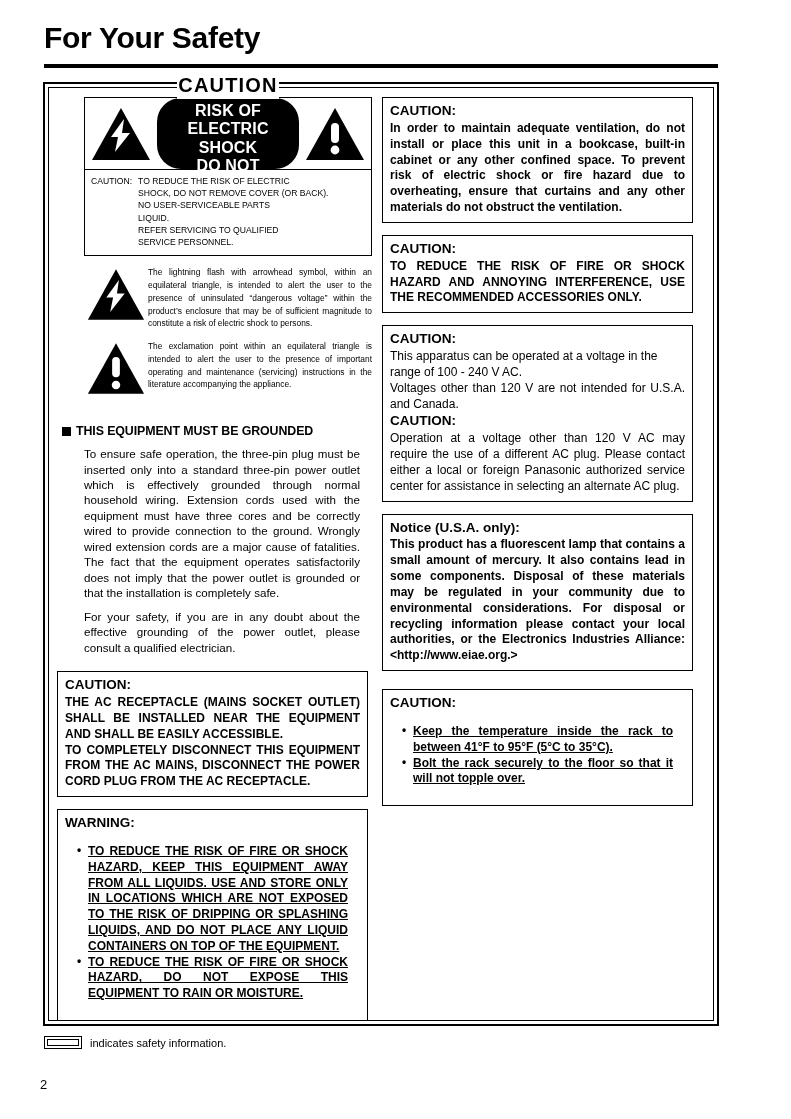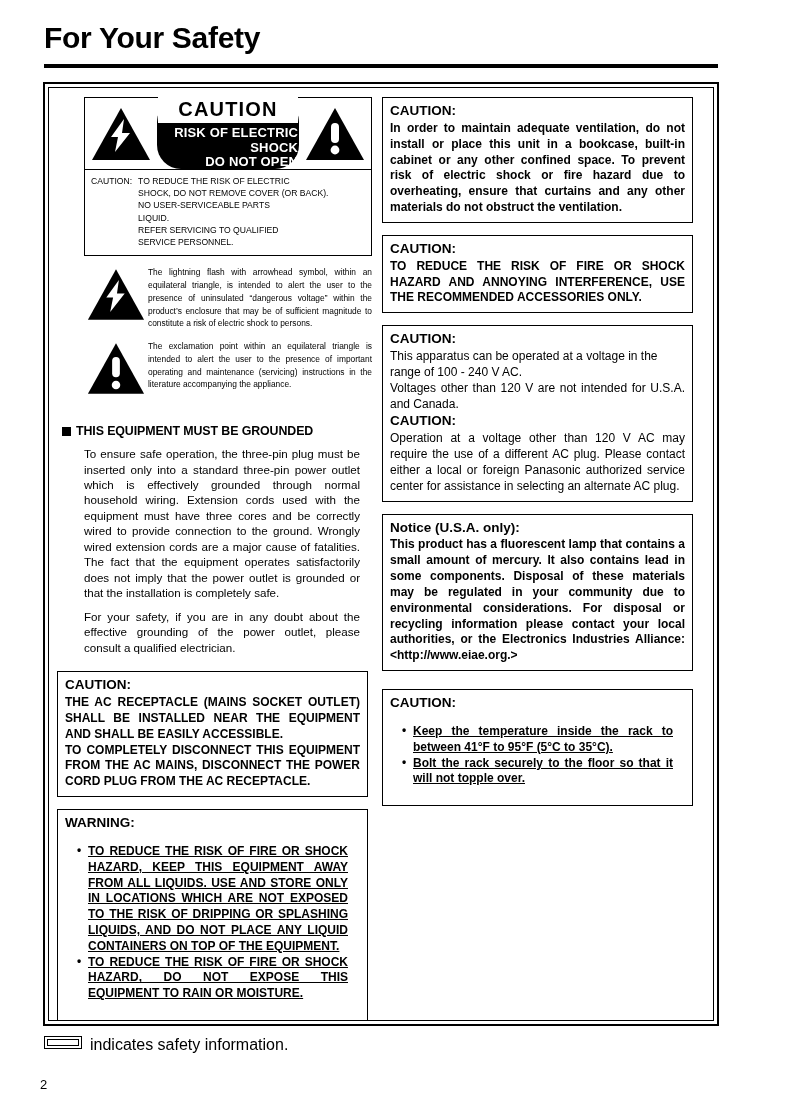--- a/index.html
+++ b/index.html
@@ -102,37 +102,37 @@
     display: flex;
     align-items: center;
     justify-content: center;
   }
   .sym-caution-cell {
     flex: 1;
     background: #000;
     display: flex;
     flex-direction: column;
     justify-content: center;
-    padding: 3px 1px;
+    padding: 3px 20px;
     border-radius: 24px;
   }
   .caution-word-box {
     background: #fff;
     color: #000;
     text-align: center;
     font-size: 20px;
     font-weight: bold;
     letter-spacing: 1.2px;
     line-height: 1.15;
     padding: 1px 0 2px 0;
   }
   .caution-sub {
     color: #fff;
-    text-align: right;
-    font-size: 13px;
+    text-align: center;
+    font-size: 16px;
     font-weight: bold;
     letter-spacing: 0.15px;
     line-height: 1.15;
     padding-top: 3px;
   }
   .sym-bottom {
     padding: 5px 6px 7px 6px;
     font-size: 8.6px;
     line-height: 1.42;
     display: flex;
@@ -212,22 +212,22 @@
     position: absolute;
     left: 0; top: -1px;
     font-size: 12px;
   }
 
   
   .footer-note {
     position: absolute;
     left: 44px; top: 1036px;
     display: flex;
-    align-items: flex-start;
-    font-size: 16px;
+    align-items: flex-end;
+    font-size: 11px;
   }
   .safety-swatch {
     width: 38px; height: 13px;
     border: 1.5px solid #000;
     margin-right: 8px;
     background: #fff;
     position: relative;
   }
   .safety-swatch::after {
     content: "";

